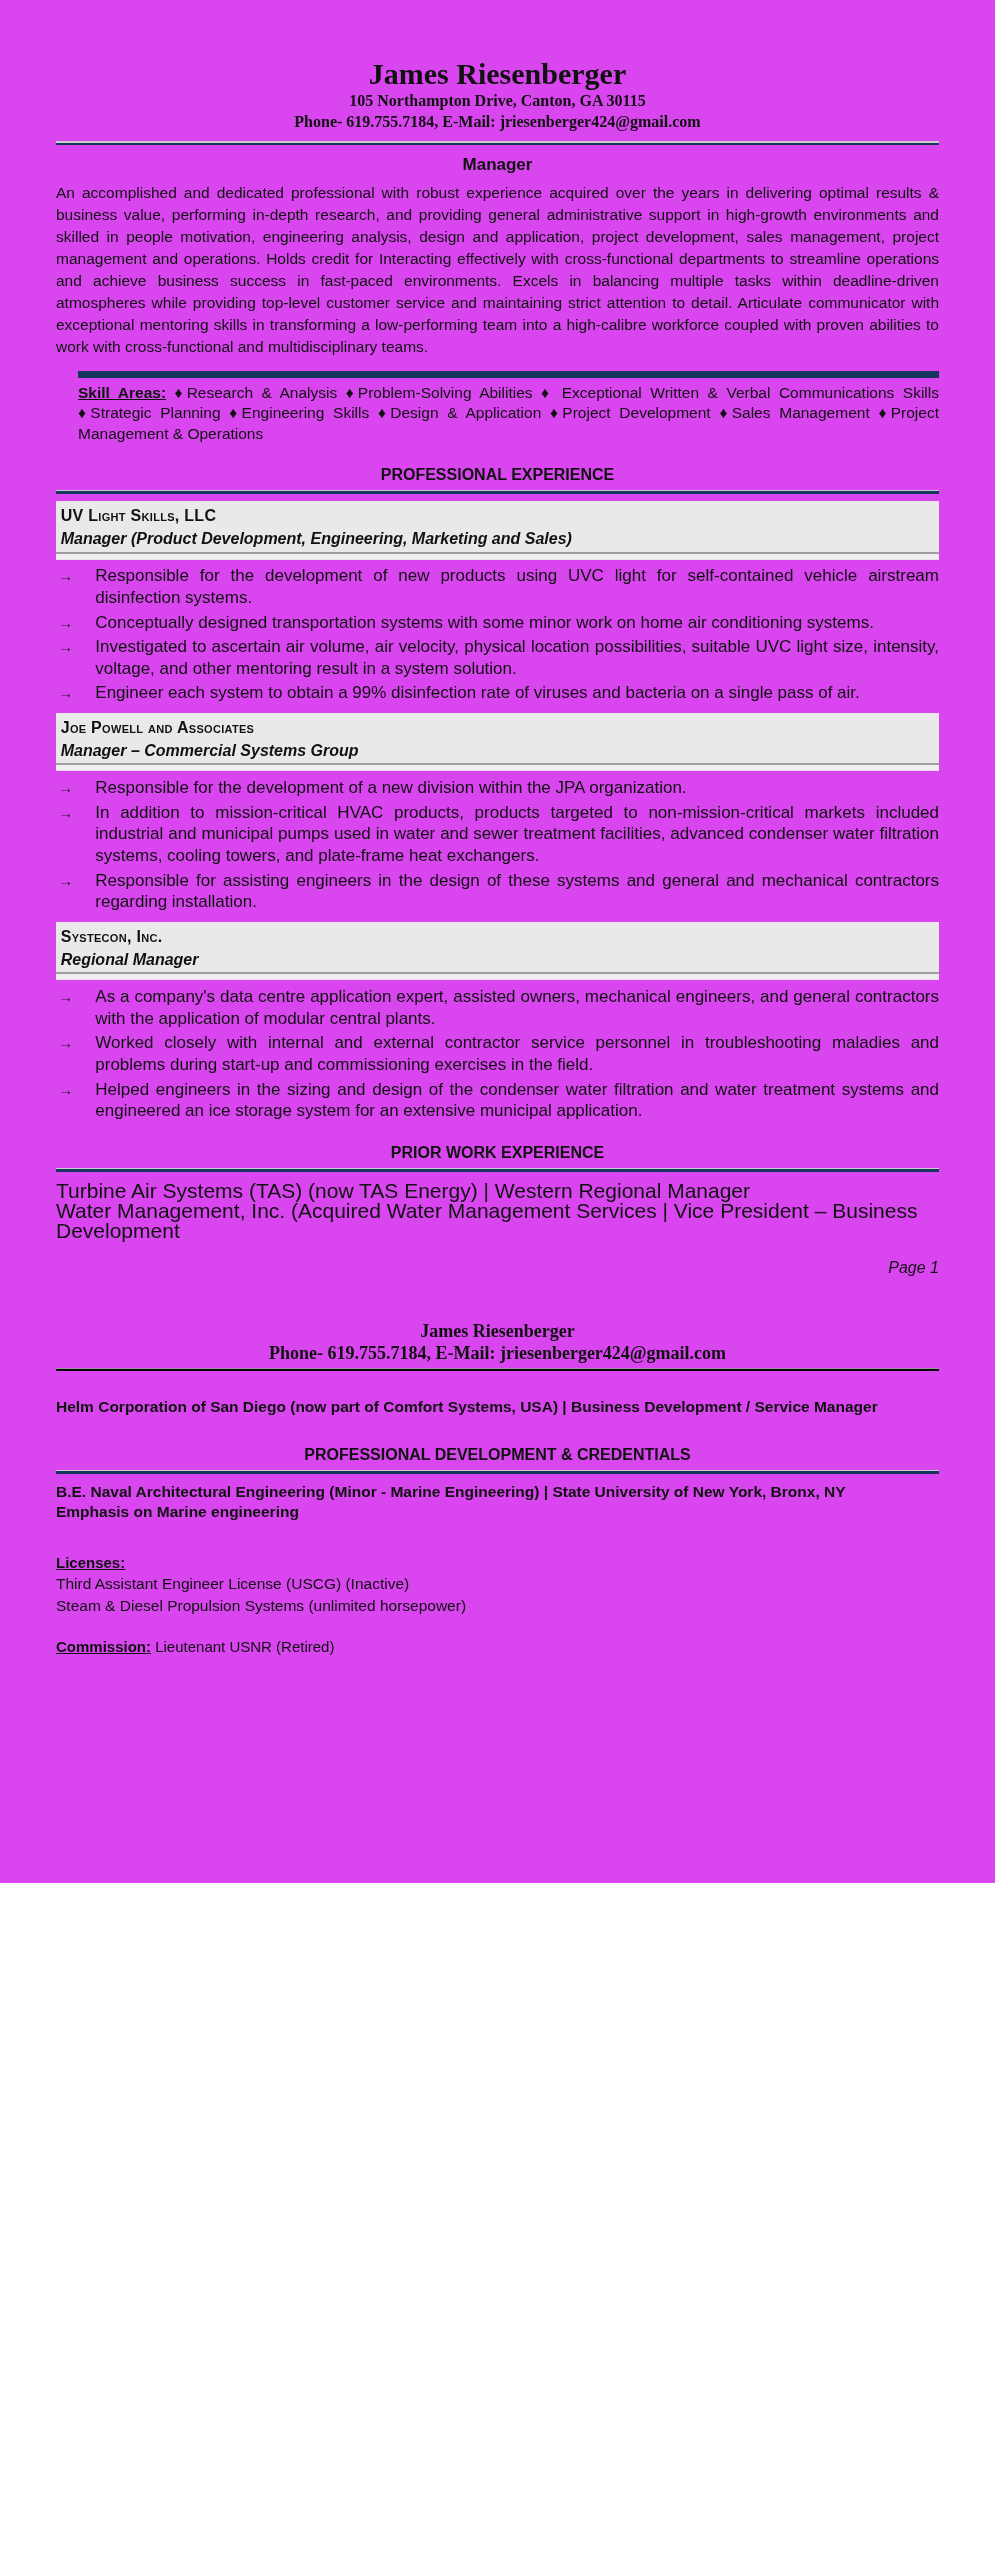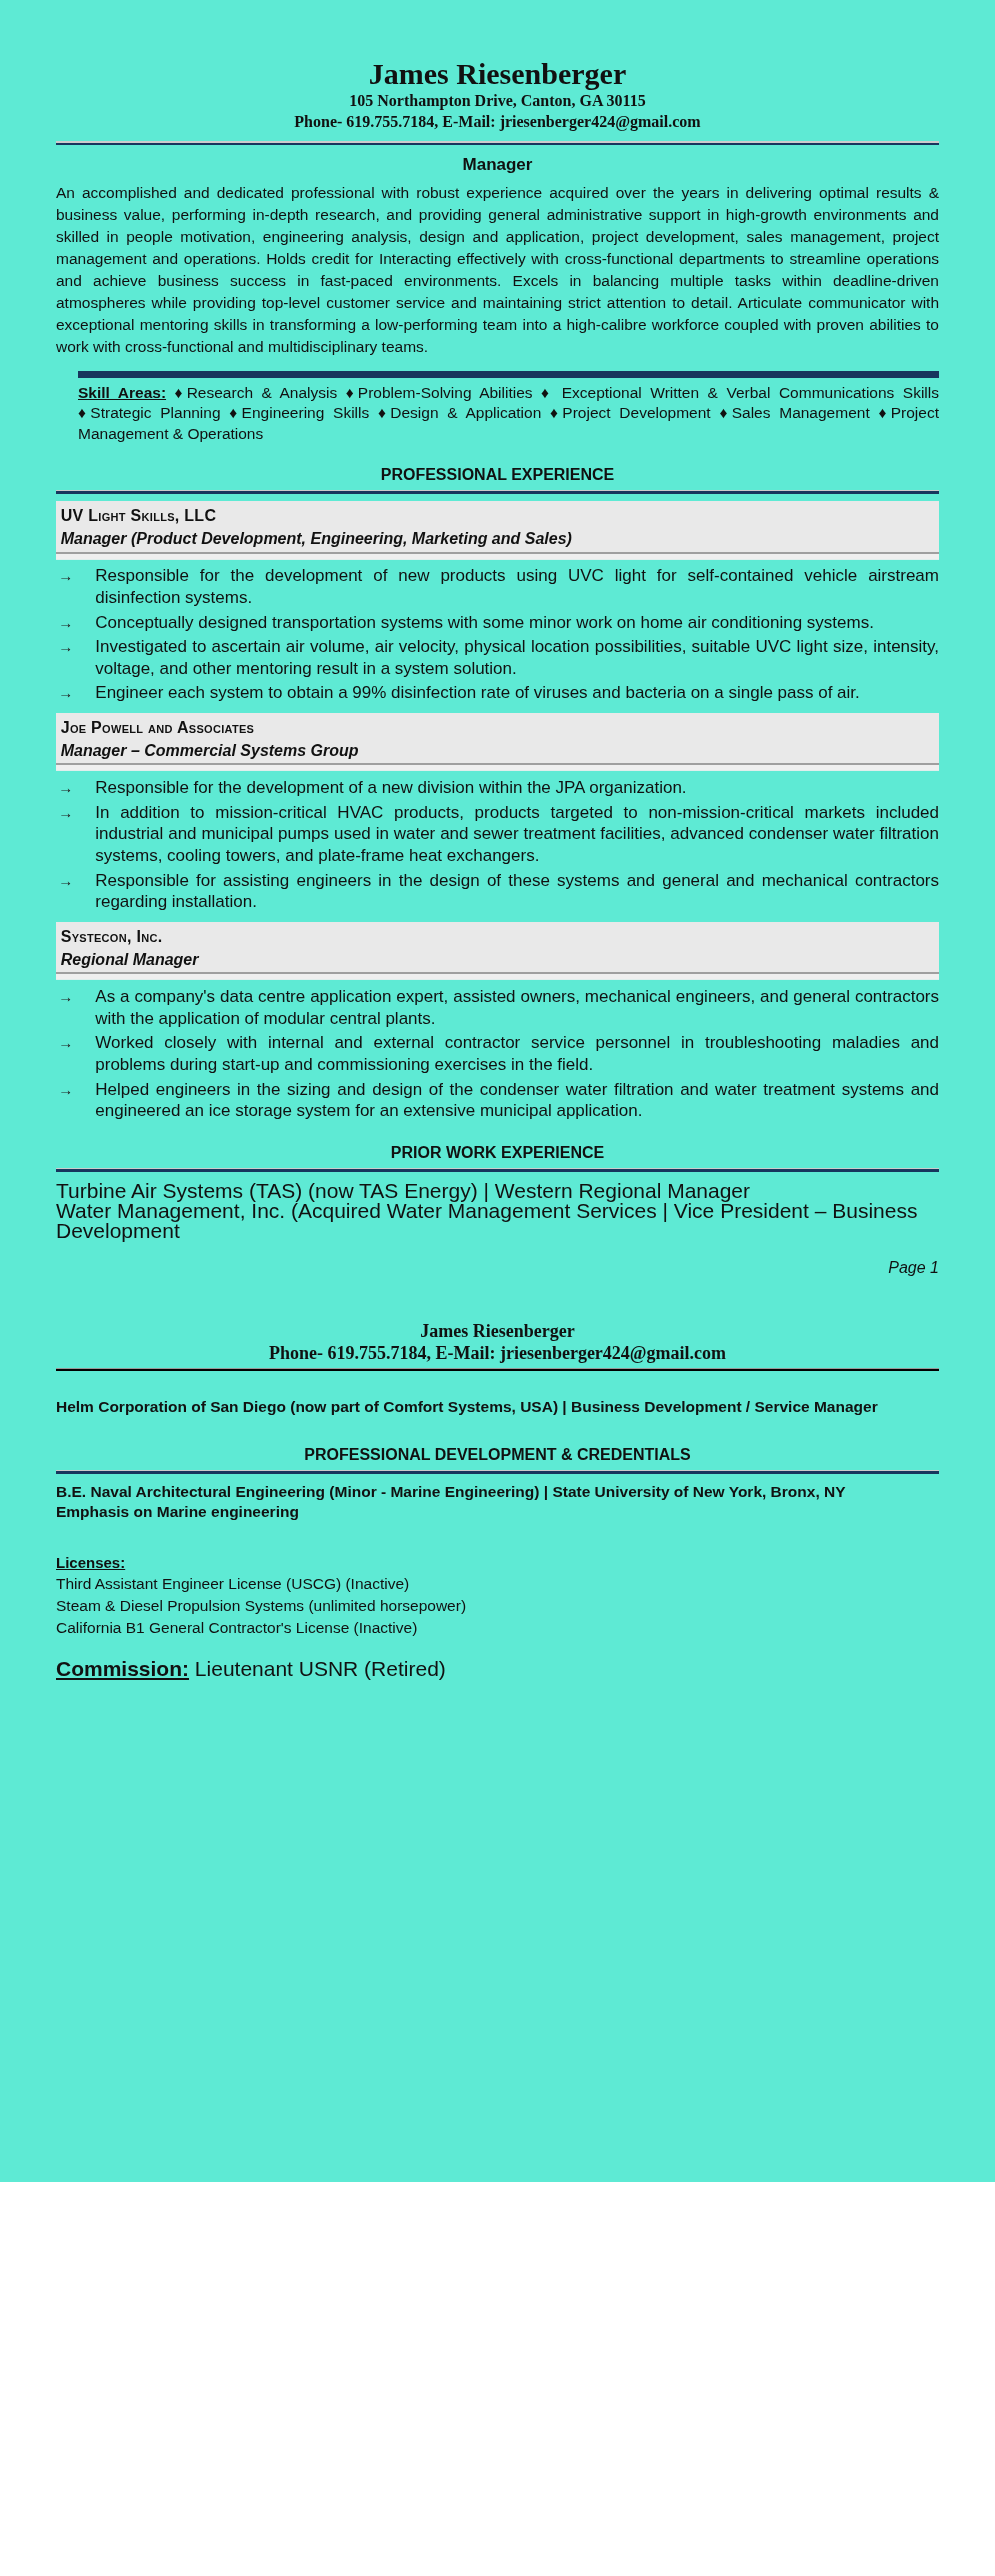--- a/index.html
+++ b/index.html
@@ -1,20 +1,20 @@
 <!DOCTYPE html>
 <html style="font-size:9.4px"><head>
 <meta charset="utf-8">
 <style>
   html,body { margin:0; padding:0; background:#ffffff; }
   .sheet {
     position:relative;
     width:995px;
-    height:2182px;
-    background:#5eead4;
+    height:1883px;
+    background:#d946ef;
     color:#111111;
     font-family:"Liberation Sans", sans-serif;
     overflow:hidden;
   }
   .page { padding:0 56px; }
 
   
   .name1 {
     margin:0; padding-top:57px;
     font-family:"Liberation Serif", serif;
@@ -78,21 +78,21 @@
   }
   .black-rule { margin-top:3.5px; height:2.9px; background:#000000; }
   .black-rule::after { content:""; display:block; height:1.2px; background:#999999; margin-top:1.8px; }
   .p2-entries { margin-top:26px; }
   .p2-entry { font-weight:bold; font-size:15.5px; line-height:20px; }
   .section-heading.creds { margin-top:28px; }
   .edu-lines { margin-top:8px; }
   .edu-line { font-weight:bold; font-size:15.5px; line-height:20.5px; }
   .licenses-label { margin-top:30px; font-weight:bold; text-decoration:underline; font-size:15px; line-height:20.5px; }
   .license-line { font-size:15.5px; line-height:22px; }
-  .commission { margin-top:20px; font-size:21px; line-height:20.5px; }
+  .commission { margin-top:20px; font-size:15px; line-height:20.5px; }
   .commission-label { font-weight:bold; text-decoration:underline; }
   .page2-footer {
     position:absolute; top:2495px; right:72px;
     font-style:italic; font-size:16px; line-height:19.3px;
   }
 </style>
 </head>
 <body>
 
 <div class="sheet">
@@ -221,21 +221,20 @@
         <div class="edu-line">Emphasis on Marine engineering</div>
       </div>
 
     <div class="licenses-label">Licenses:</div>
     <div>
 
         <div class="license-line">Third Assistant Engineer License (USCG) (Inactive)</div>
 
         <div class="license-line">Steam &amp; Diesel Propulsion Systems (unlimited horsepower)</div>
 
-        <div class="license-line">California B1 General Contractor's License (Inactive)</div>
       </div>
 
     <div class="commission">
       <span class="commission-label">Commission:</span>
       <span>Lieutenant USNR (Retired)</span>
     </div>
   </section>
 
   <div class="page2-footer">Page 2</div>
 </div>

